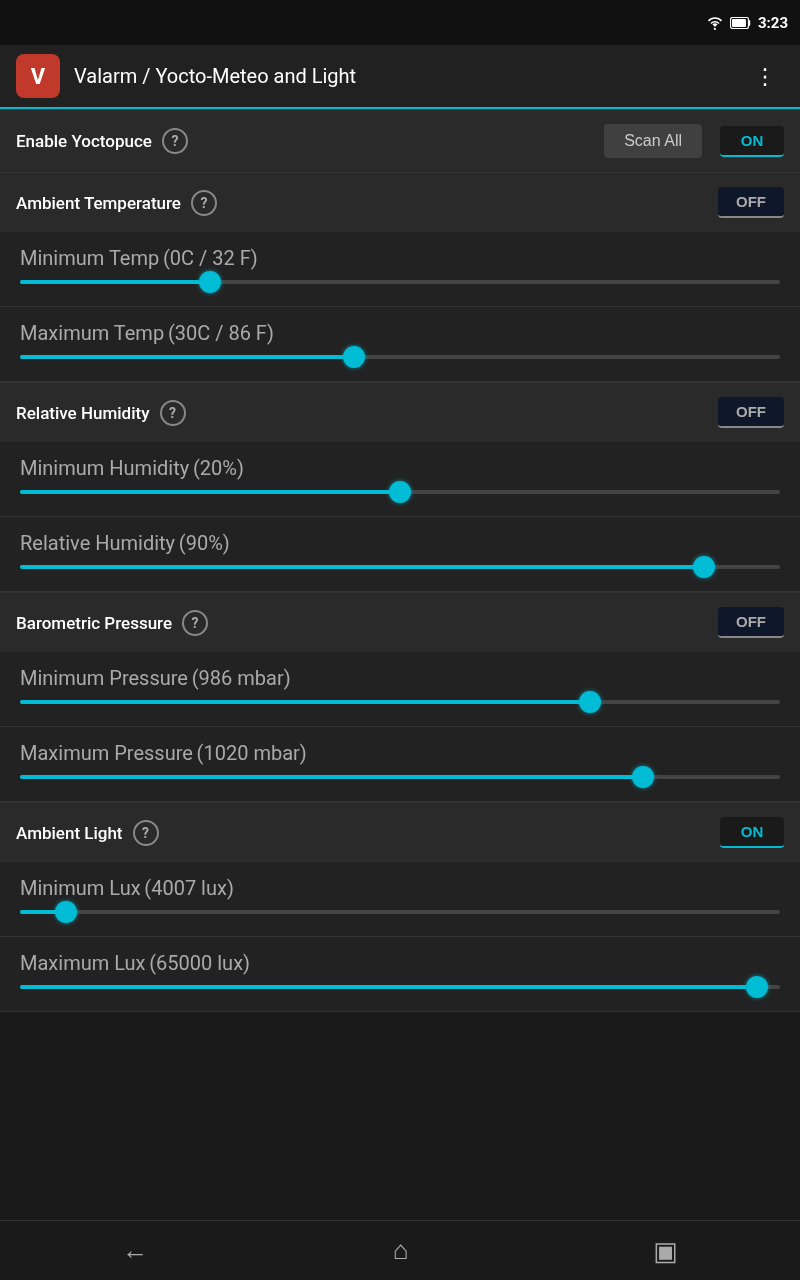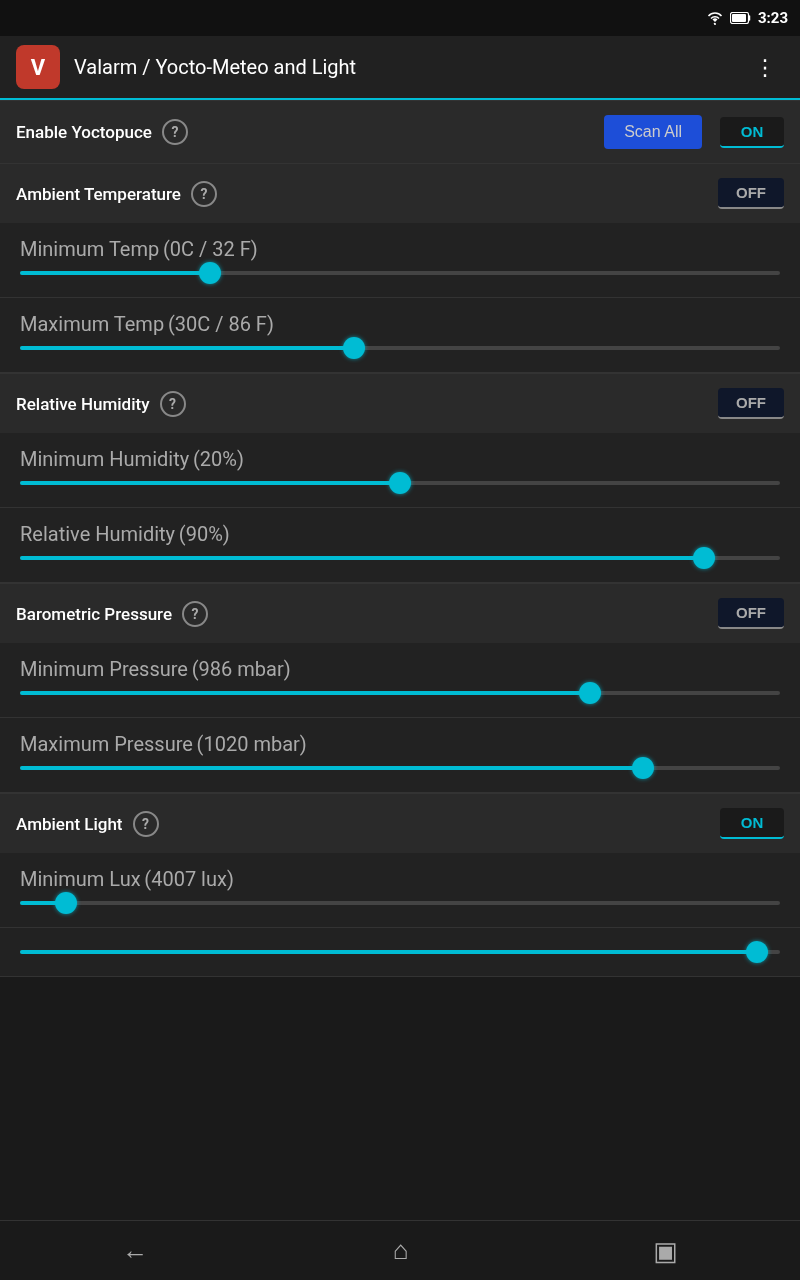--- a/index.html
+++ b/index.html
@@ -8,21 +8,21 @@
       min-height: 1280px;
       background: #1a1a1a;
       font-family: 'Roboto', Arial, sans-serif;
       color: #fff;
       overflow-x: hidden;
     }
 
     
     .status-bar {
       background: #111;
-      height: 36px;
+      height: 45px;
       display: flex;
       align-items: center;
       justify-content: flex-end;
       padding: 0 12px;
       gap: 8px;
     }
     .status-bar-icons {
       display: flex;
       align-items: center;
       gap: 6px;
@@ -126,21 +126,21 @@
       border-bottom: 2px solid #00bcd4;
     }
     .toggle-btn.off {
       background: #0f172a;
       color: #aaa;
       border-bottom: 2px solid #888;
     }
 
     
     .scan-all-btn {
-      background: #1d4ed8;
+      background: #404040;
       color: #ccc;
       border: none;
       padding: 8px 20px;
       font-size: 16px;
       border-radius: 4px;
       cursor: pointer;
       margin-right: 10px;
     }
 
     
@@ -376,20 +376,24 @@
       <span>Minimum Lux</span>
       <span> (<span>4007 lux</span>)</span>
     </div>
     <div class="slider-track">
       <div class="slider-fill" style="width: 6%;"></div>
       <div class="slider-thumb" style="left: 6%;"></div>
     </div>
   </div>
 
   <div class="slider-section">
+    <div class="slider-label">
+      <span>Maximum Lux</span>
+      <span> (<span>65000 lux</span>)</span>
+    </div>
     <div class="slider-track">
       <div class="slider-fill" style="width: 97%;"></div>
       <div class="slider-thumb" style="left: 97%;"></div>
     </div>
   </div>
 
 </div>
 
 <div class="bottom-nav">
   <span class="nav-icon">←</span>

